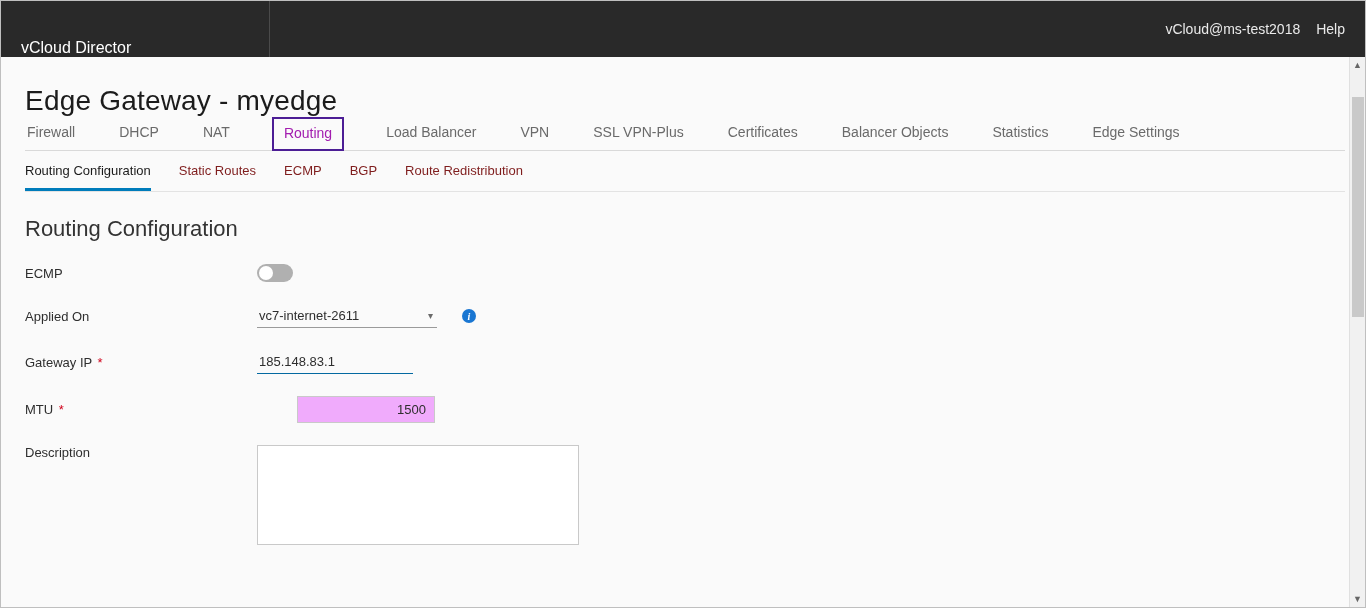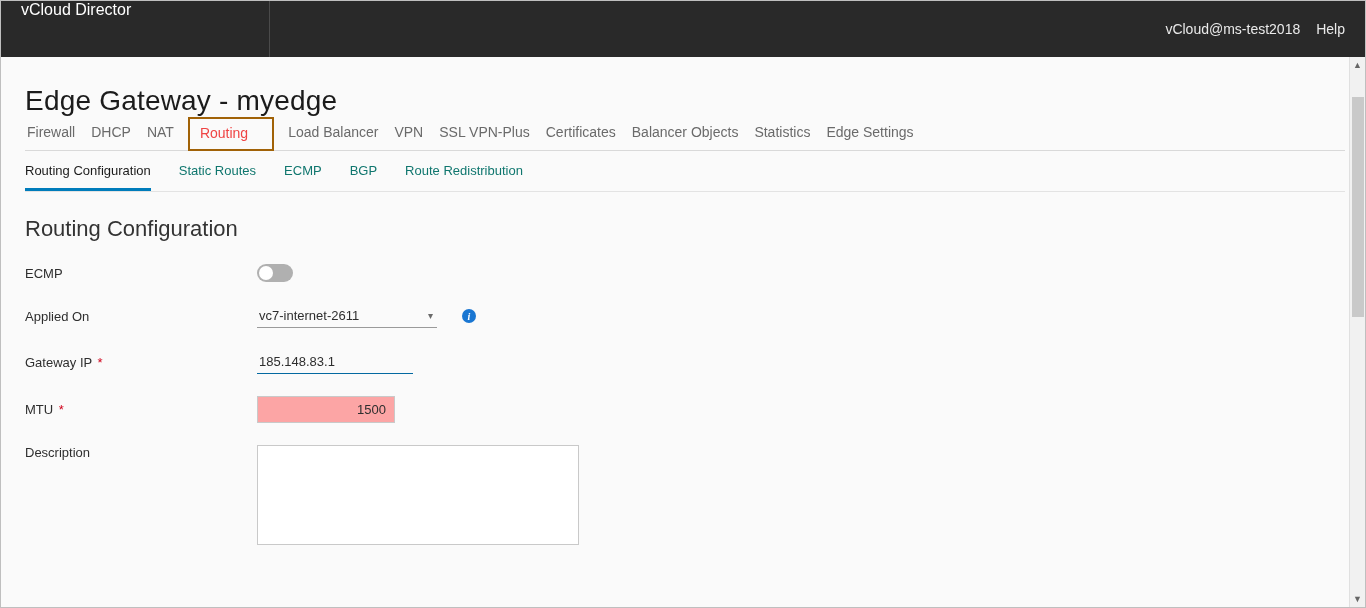--- a/index.html
+++ b/index.html
@@ -26,21 +26,21 @@
     background: #292929;
     color: #fff;
     display: flex;
     align-items: center;
     justify-content: space-between;
     padding: 0 20px;
     position: relative;
   }
   .topbar-left {
     display: flex;
-    align-items: flex-start;
+    align-items: flex-end;
     height: 100%;
     position: relative;
   }
   .app-title {
     font-size: 16px;
     font-weight: 400;
     color: #fff;
   }
   .topbar-divider {
     position: absolute;
@@ -65,48 +65,48 @@
   }
   .page-title {
     font-size: 28px;
     font-weight: 300;
     color: #1b1b1b;
     letter-spacing: 0.2px;
   }
   .tabs-primary {
     display: flex;
     align-items: center;
-    gap: 12px;
+    gap: 40px;
     border-bottom: 1px solid #d9d9d9;
     padding-bottom: 0;
     margin-bottom: 0;
   }
   .tab-primary {
     font-size: 14px;
     color: #6a6a6a;
     padding: 6px 2px 10px 2px;
     cursor: pointer;
     white-space: nowrap;
   }
   .tab-primary.highlighted {
-    border: 2px solid #a16207;
-    padding: 6px 24px 8px 10px;
-    color: #ef4444;
+    border: 2px solid #4c1d95;
+    padding: 6px 10px 8px 10px;
+    color: #a21caf;
     margin-bottom: -1px;
   }
   .tabs-secondary {
     display: flex;
     align-items: center;
     gap: 28px;
     border-bottom: 1px solid #e3e3e3;
     margin-top: 0;
   }
   .tab-secondary {
     font-size: 13px;
-    color: #0f766e;
+    color: #7f1d1d;
     padding: 12px 0 10px 0;
     cursor: pointer;
     white-space: nowrap;
     border-bottom: 3px solid transparent;
   }
   .tab-secondary.active {
     color: #1b1b1b;
     border-bottom: 3px solid #007cbb;
   }
   .section-area {
@@ -204,25 +204,26 @@
     border: none;
     border-bottom: 1px solid #0369a1;
     background: transparent;
     font-size: 13px;
     color: #2e2e2e;
     padding: 4px 2px;
   }
   .num-input {
     width: 138px;
     border: 1px solid #c9c9c9;
-    background: #fca5a5;
+    background: #f0abfc;
     font-size: 13px;
     color: #2e2e2e;
     padding: 5px 8px;
     text-align: right;
+    margin-left: 40px;
   }
   .textarea {
     width: 322px;
     height: 100px;
     border: 1px solid #c9c9c9;
     background: #fff;
     font-size: 13px;
     color: #2e2e2e;
     padding: 6px;
     resize: none;

